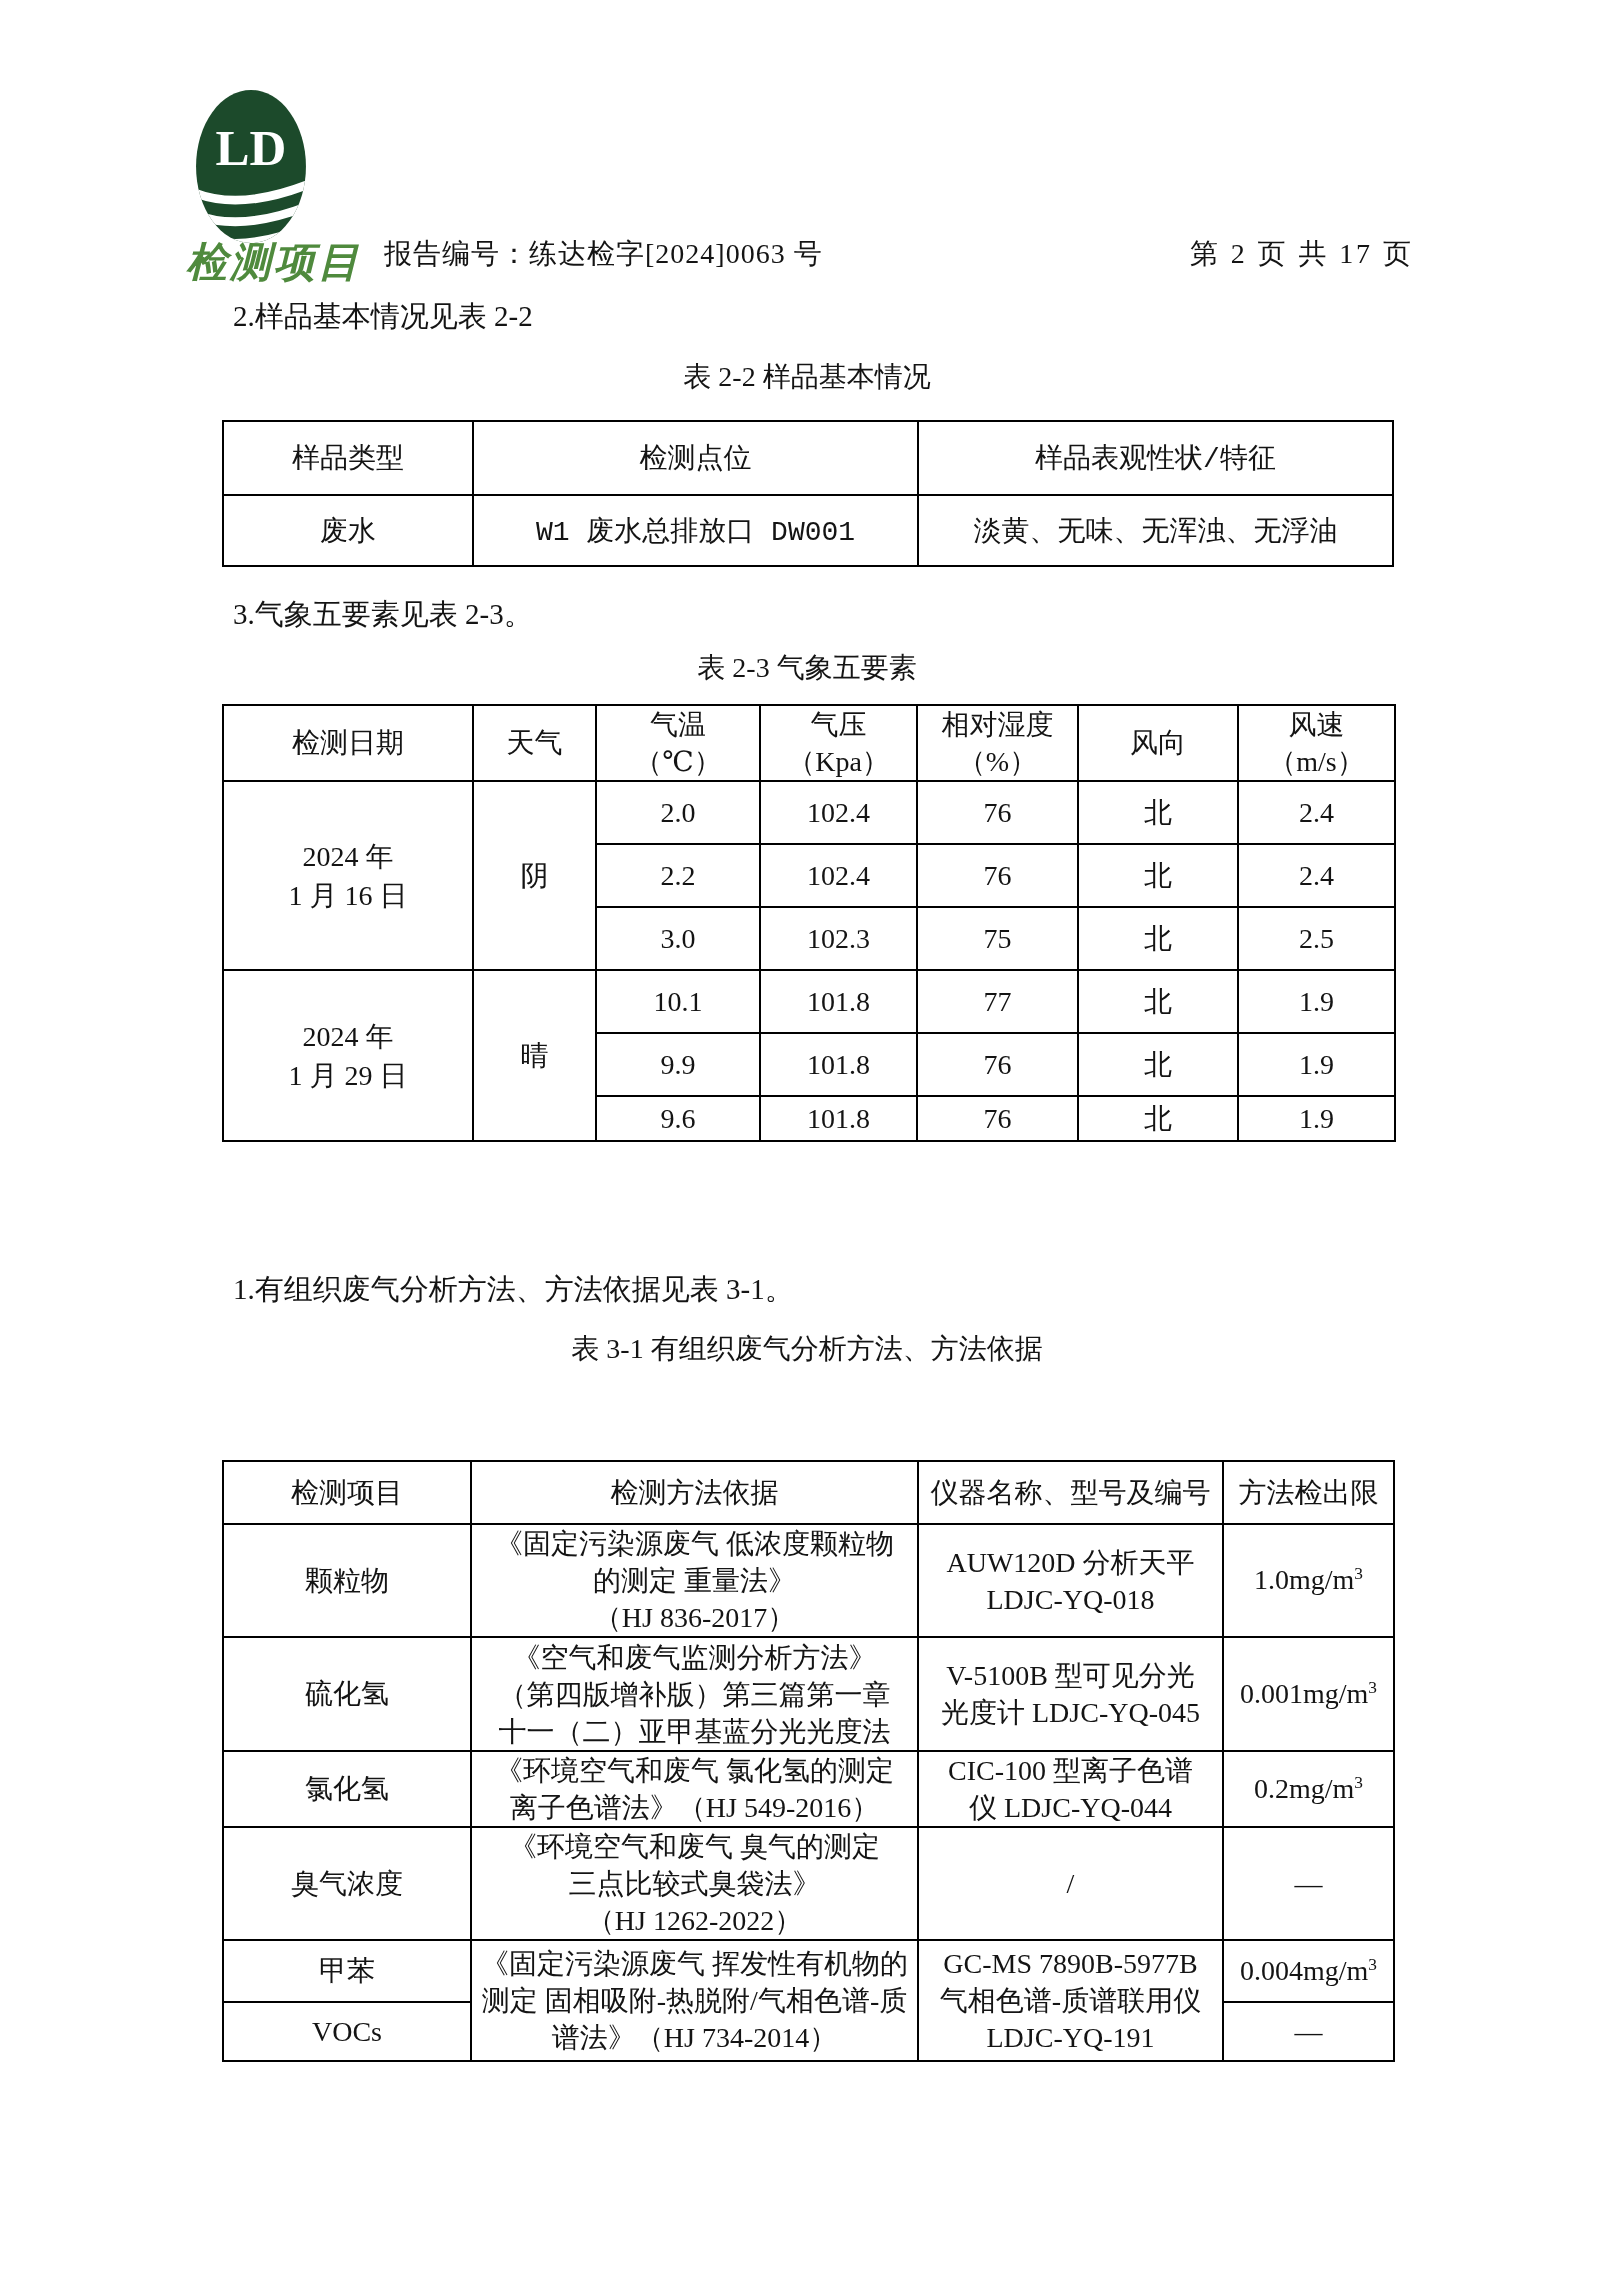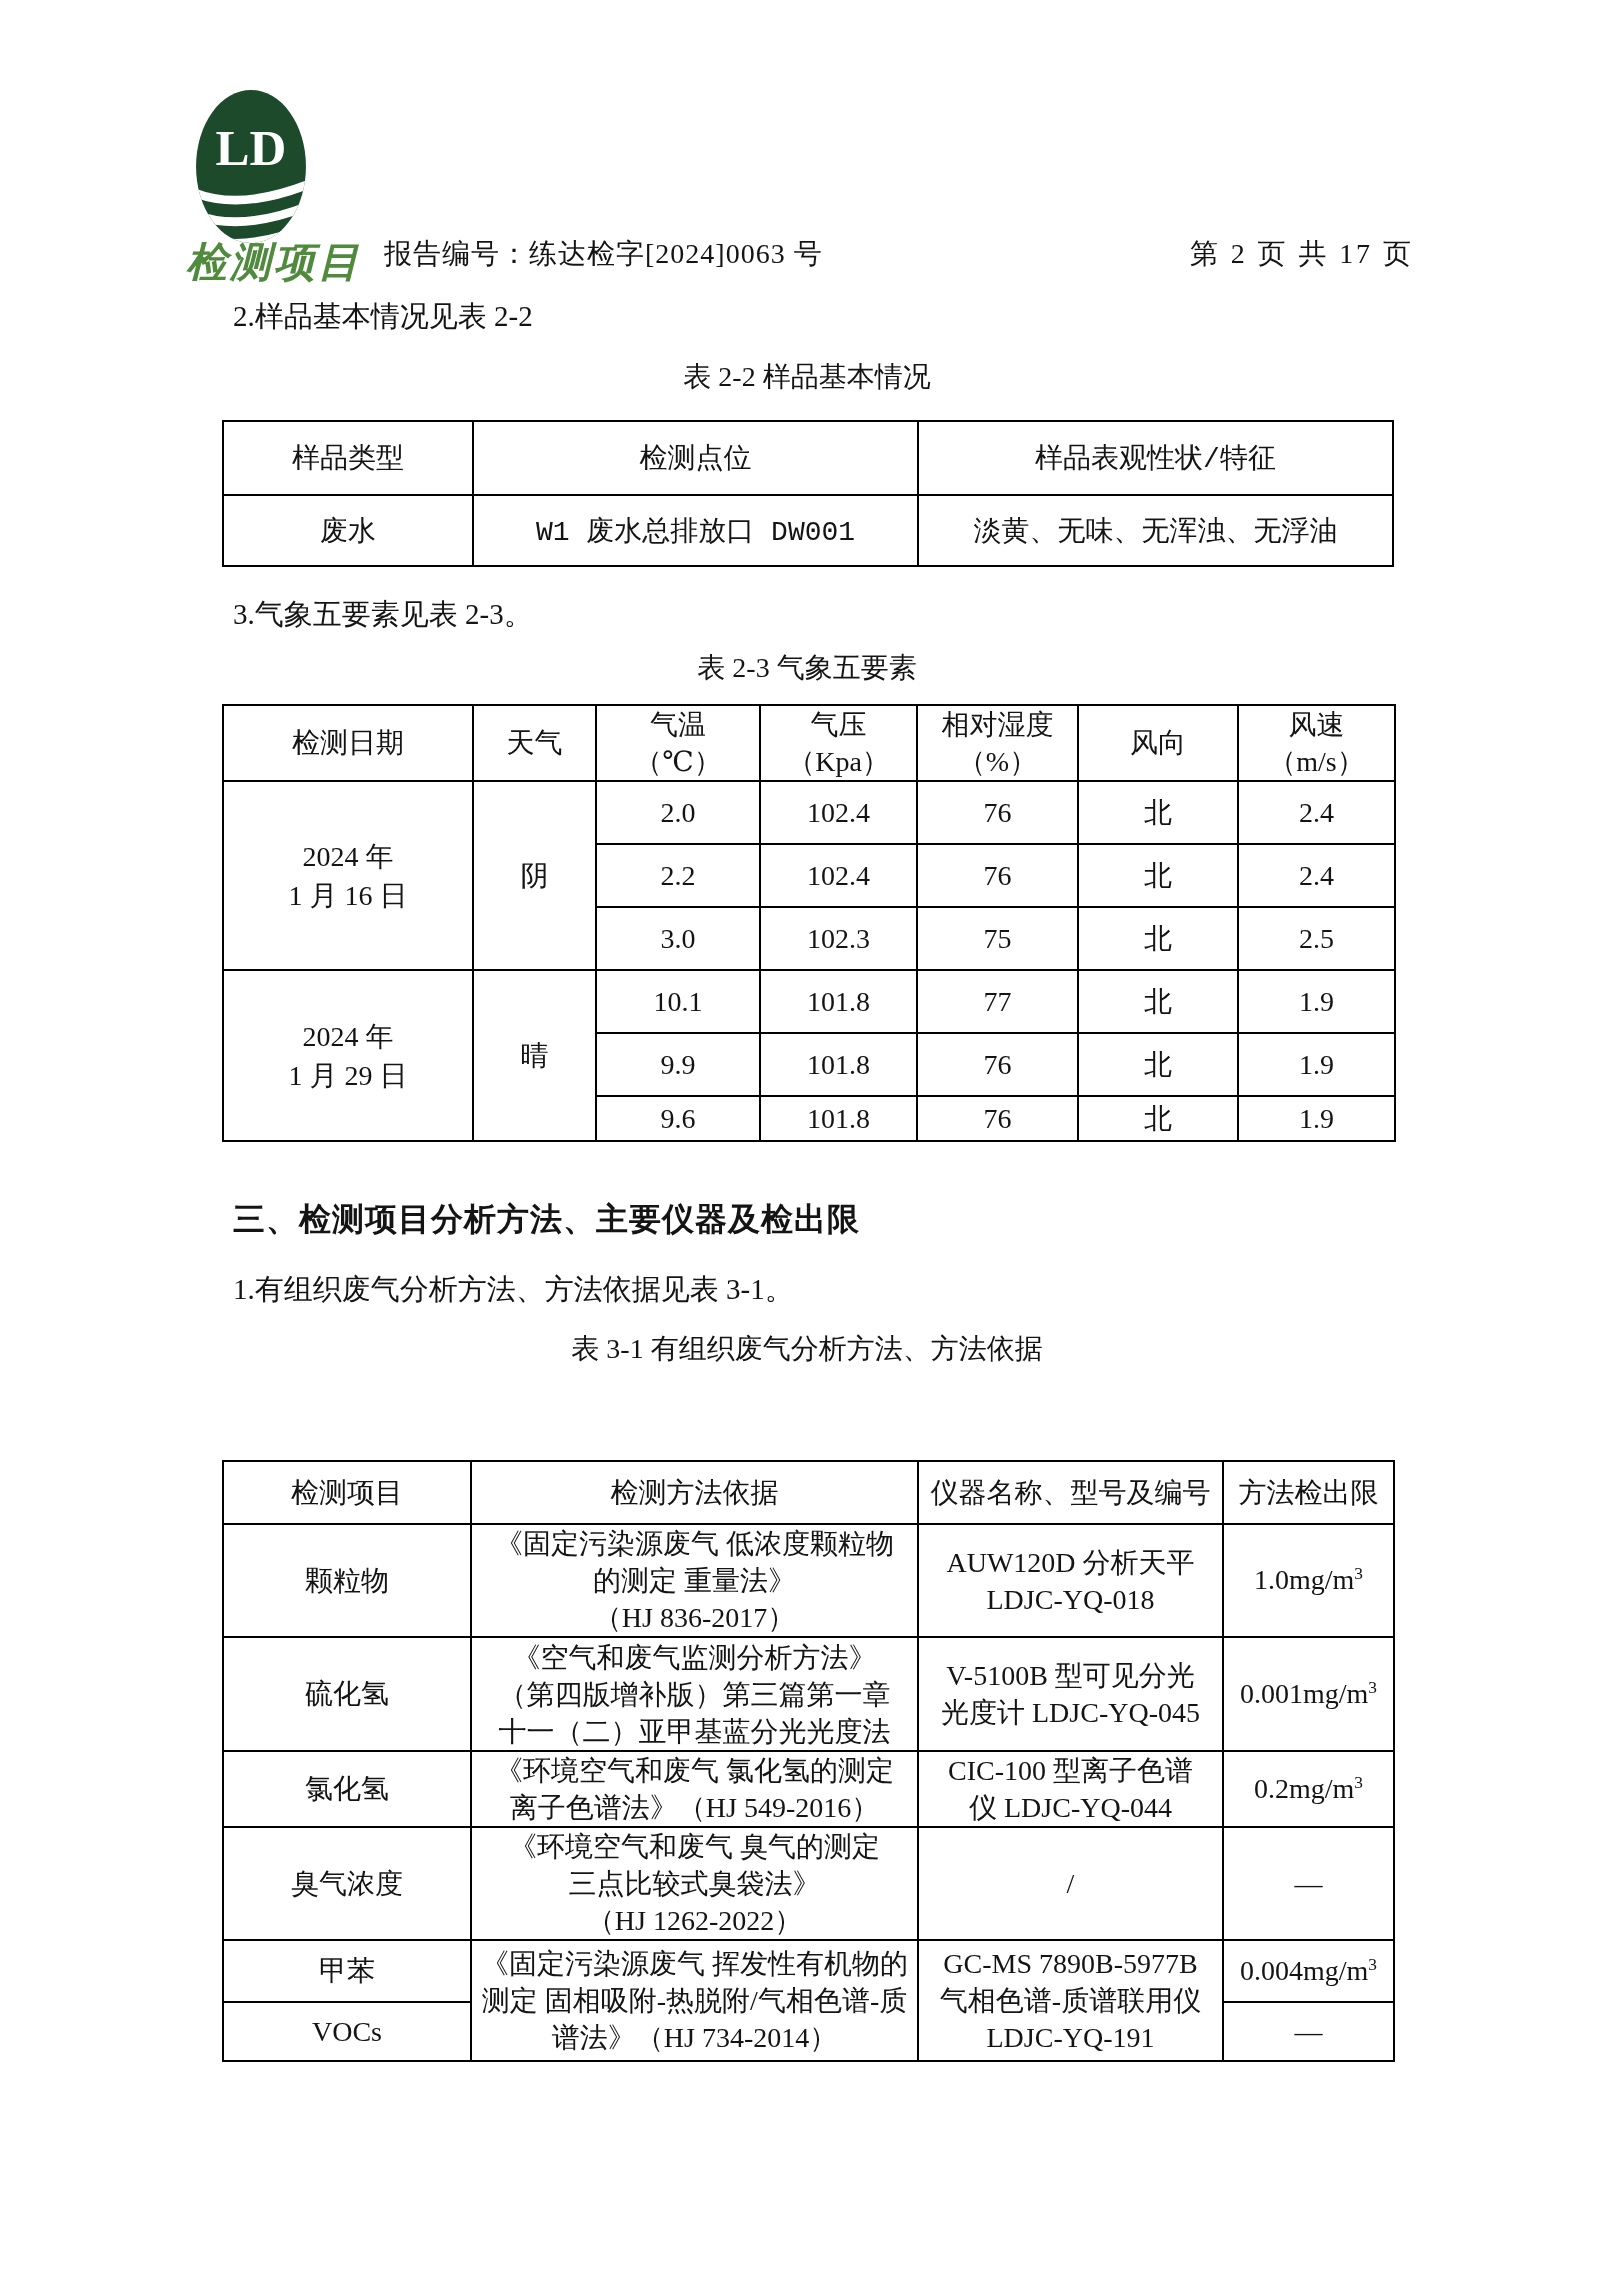--- a/index.html
+++ b/index.html
@@ -173,21 +173,20 @@
     <tr style="height:45px">
       <td>9.6</td>
       <td>101.8</td>
       <td>76</td>
       <td>北</td>
       <td>1.9</td>
     </tr>
   </tbody>
     </table>
 
-  <div class="sec-heading">三、检测项目分析方法、主要仪器及检出限</div>
   <div class="para" style="top:1270px">1.有组织废气分析方法、方法依据见表 3-1。</div>
   <div class="caption" style="top:1330px">表 3-1  有组织废气分析方法、方法依据</div>
 
   <table class="t31">
     <colgroup>
         <col style="width:248px">
         <col style="width:447px">
         <col style="width:305px">
         <col style="width:171px">
       </colgroup>

